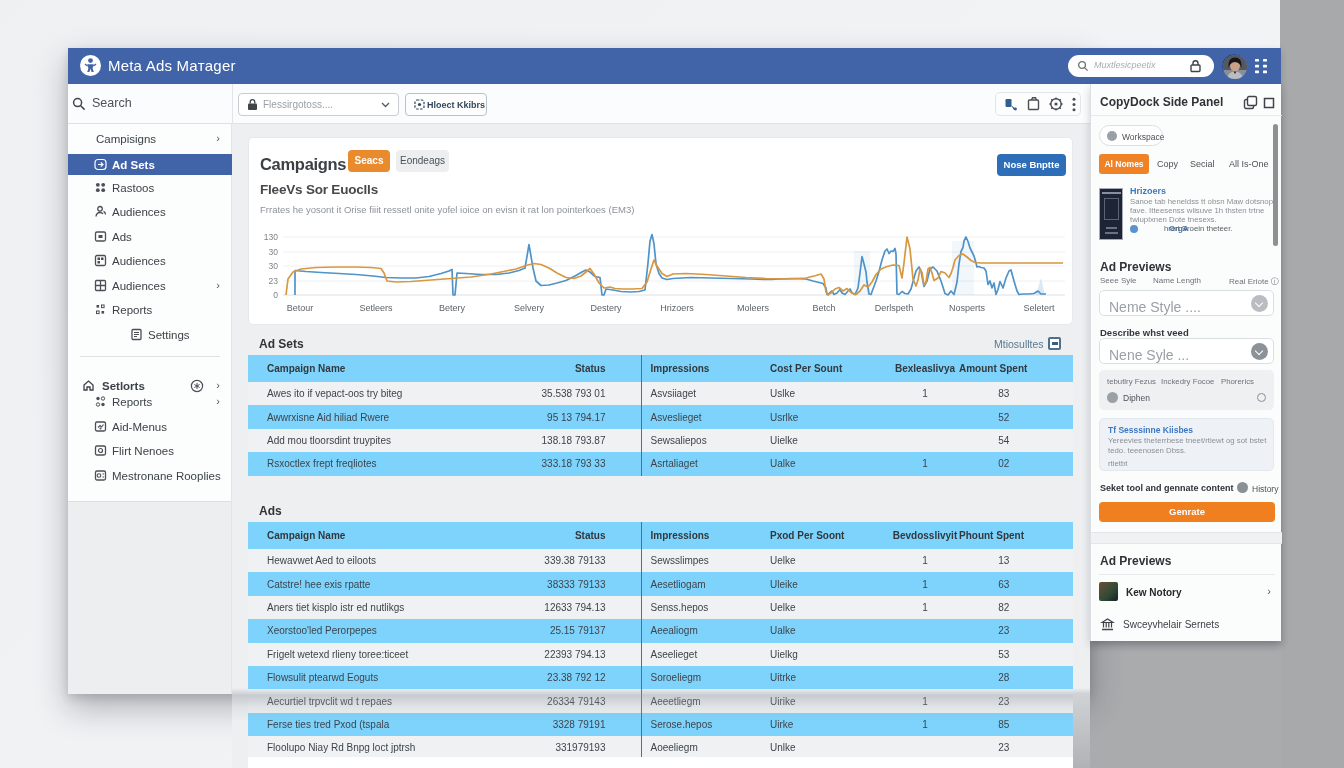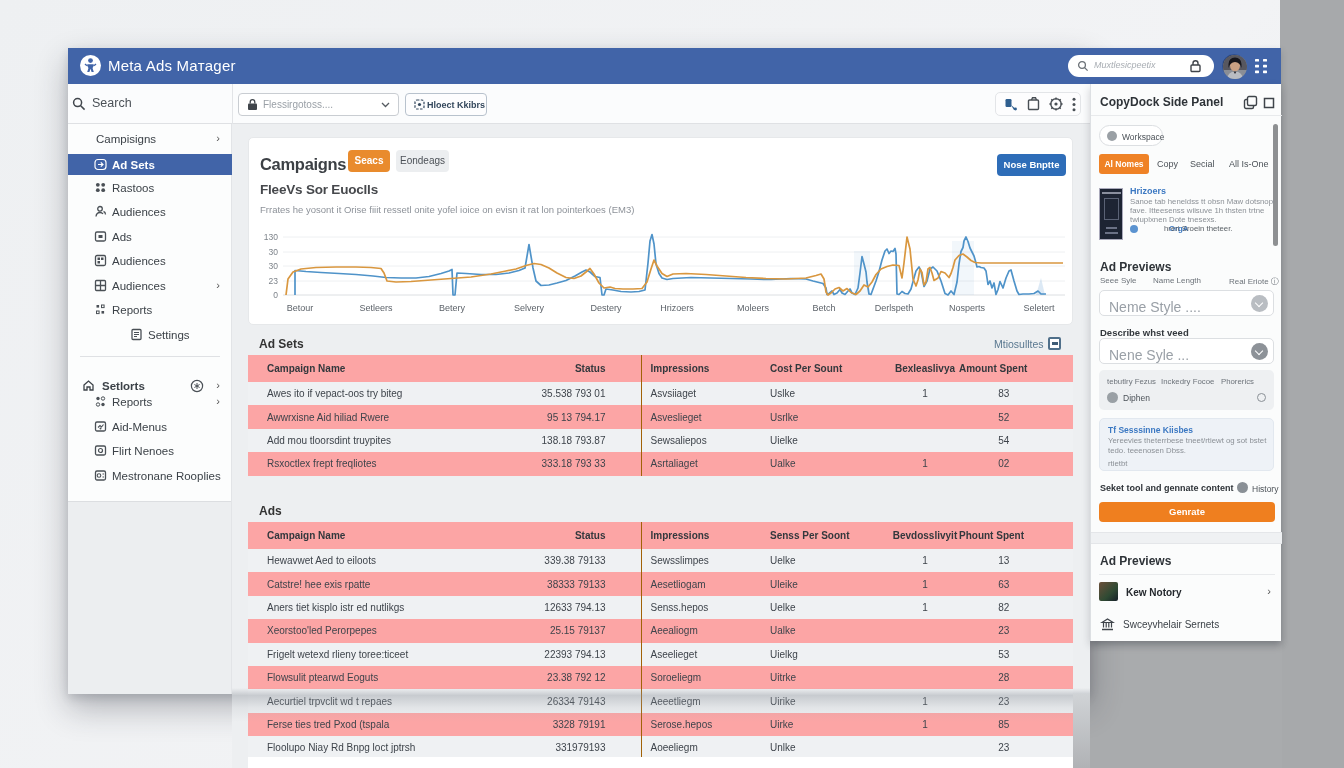--- a/index.html
+++ b/index.html
@@ -52,21 +52,21 @@
   #card { position:absolute; left:16px; top:13px; width:825px; height:188px; background:#fff; border-radius:5px; border:1px solid #e6e8ea; }
   .pill { position:absolute; height:22px; border-radius:4px; font-size:10px; font-weight:bold; text-align:center; }
   #cmptitle { position:absolute; left:11px; top:17px; font-size:16.5px; font-weight:bold; color:#3c4045; letter-spacing:-0.3px; }
   #newbtn { position:absolute; left:748px; top:16px; width:69px; height:22px; background:#2e6db8; border-radius:4px; color:#fff; font-size:9.5px; font-weight:bold; text-align:center; line-height:22px; }
   #subhead { position:absolute; left:11px; top:44px; font-size:13.5px; font-weight:bold; color:#46484c; letter-spacing:-0.2px; }
   #subpara { position:absolute; left:11px; top:66px; font-size:9.5px; color:#8d9299; }
 
   
   .seclabel { position:absolute; left:27px; font-size:12px; font-weight:bold; color:#333; }
   table { border-collapse:collapse; table-layout:fixed; }
-  .dtable { position:absolute; left:16px; width:825px; background:#fca5a5; font-size:10px; color:#3e444b; white-space:nowrap; }
+  .dtable { position:absolute; left:16px; width:825px; background:#7dd3fc; font-size:10px; color:#3e444b; white-space:nowrap; }
   .dtable th { font-size:10px; font-weight:bold; color:#33383d; text-align:left; height:27px; padding:0; }
   .dtable td { height:23.4px; padding:0; }
   .dtable tr.g td { background:#eff1f3; }
   .c1 { width:290px; padding-left:19px !important; }
   .c2 { width:103px; text-align:right !important; padding-right:35px !important; }
   .c3 { width:120px; padding-left:9px !important; border-left:1px solid #a16207; }
   .c4 { width:130px; padding-left:9px !important; }
   .c5 { width:68px; text-align:center !important; }
   .c6 { text-align:center; padding-right:24px !important; }
 
@@ -209,21 +209,21 @@
   </tbody>
     </table>
 
   <div class="seclabel" style="top:380px;">Ads</div>
   <table class="dtable" id="t2" style="top:398px;">
     <tbody>
         <tr>
           <th class="c1">Campaign Name</th>
           <th class="c2">Status</th>
           <th class="c3">Impressions</th>
-          <th class="c4">Senss Per Soont</th>
+          <th class="c4">Pxod Per Soont</th>
           <th class="c5">Bevdosslivyit</th>
           <th class="c6">Phount Spent</th>
         </tr>
     <tr class="g">
           <td class="c1">Hewavwet Aed to eiloots</td>
           <td class="c2">339.38 79133</td>
           <td class="c3">Sewsslimpes</td>
           <td class="c4">Uelke</td>
           <td class="c5">1</td>
           <td class="c6">13</td>

